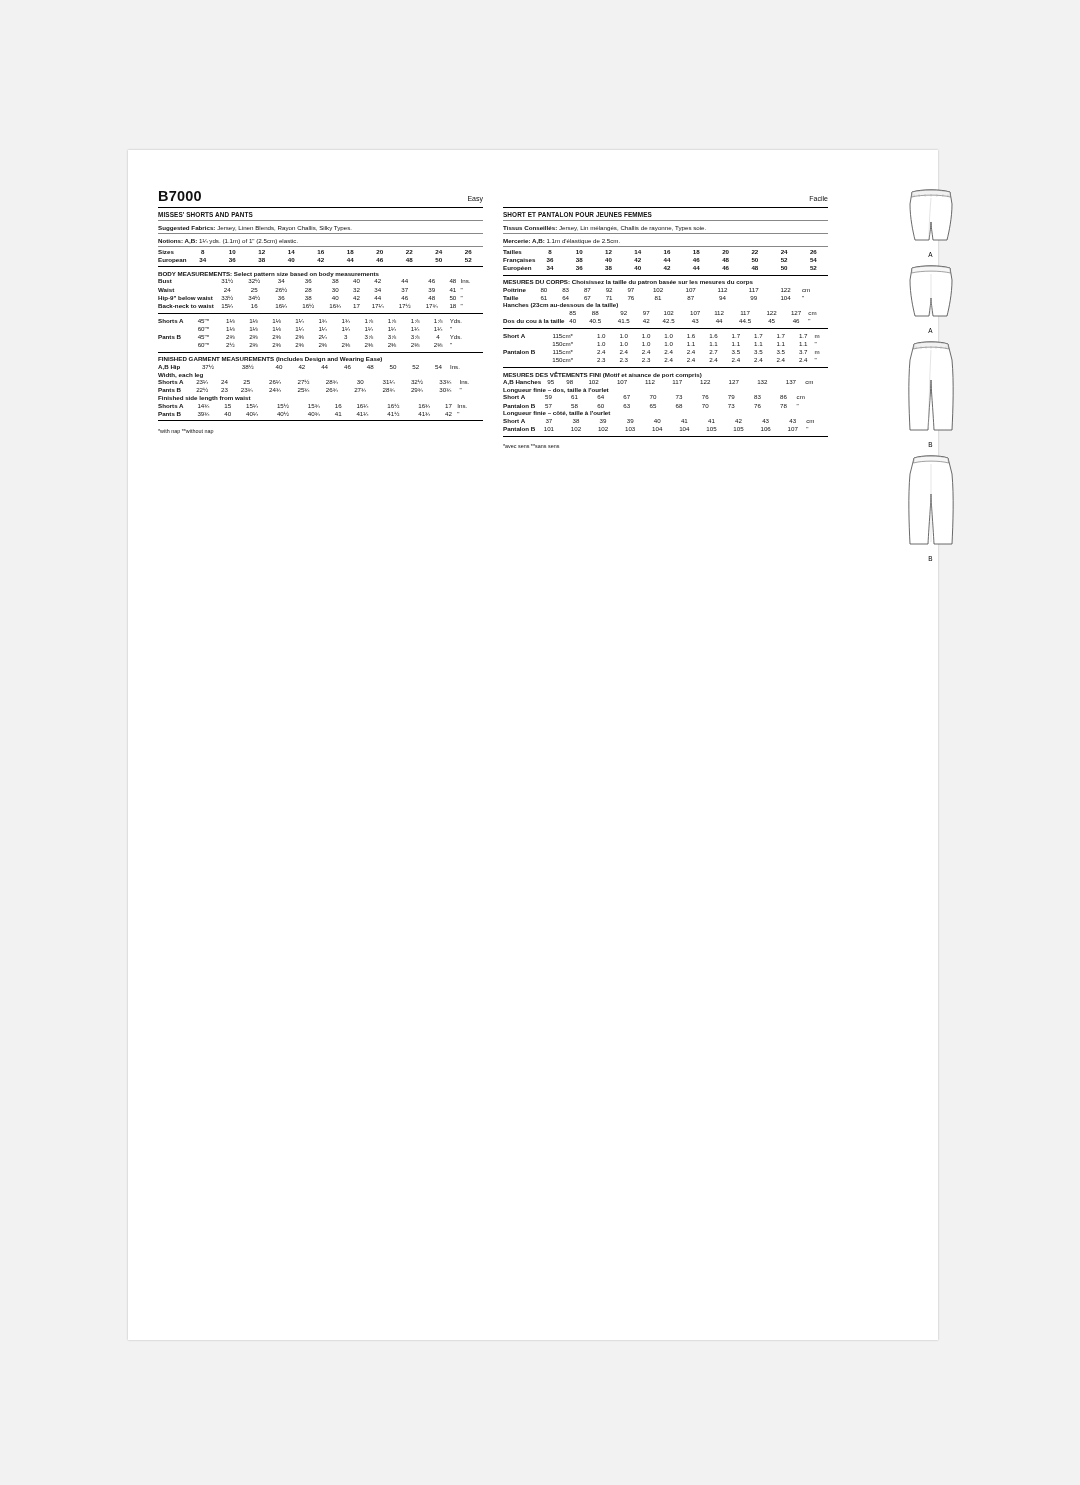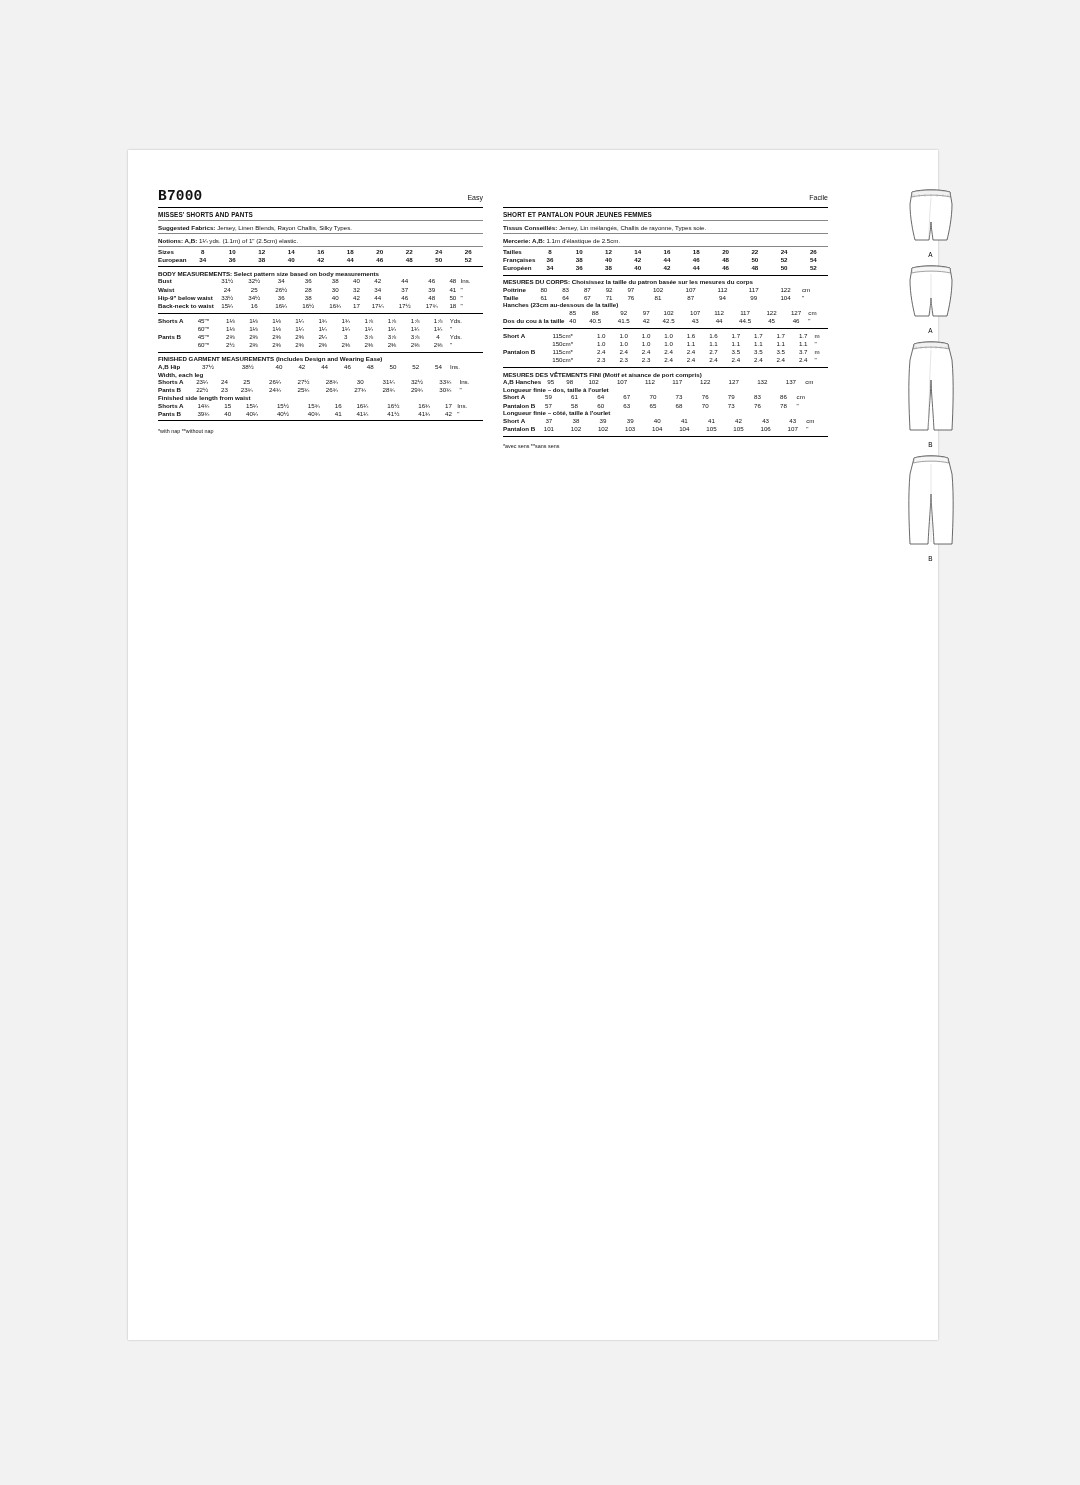--- a/index.html
+++ b/index.html
@@ -3,21 +3,21 @@
 <meta charset="utf-8">
 <style>
   html,body{margin:0;padding:0;background:#f2f2f2;}
   body{width:1080px;height:1485px;font-family:"Liberation Sans",sans-serif;}
   .page{position:absolute;left:128px;top:150px;width:810px;height:1190px;background:#ffffff;box-shadow:0 0 2px rgba(0,0,0,.25);}
   .inner{position:absolute;left:30px;top:38px;width:700px;}
   .col{position:absolute;top:0;width:325px;font-size:6.2px;color:#111;}
   .colL{left:0;}
   .colR{left:345px;}
   .hdrrow{display:flex;justify-content:space-between;align-items:baseline;}
-  .code{font-size:14.5px;font-weight:bold;letter-spacing:.2px;font-family:Liberation Mono, monospace;}
+  .code{font-size:14.5px;font-weight:bold;letter-spacing:.2px;}
   .ease{font-size:7px;}
   .rule{border-top:1px solid #000;margin-top:3px;}
   .rule-thin{border-top:.6px solid #888;}
   .band{padding:3px 0 2px 0;}
   .b{font-weight:bold;}
   .title{font-size:6.4px;font-weight:bold;letter-spacing:.1px;}
   table{border-collapse:collapse;width:100%;font-size:6.2px;}
   td{padding:1px 0;vertical-align:bottom;white-space:nowrap;}
   td.lbl{text-align:left;}
   td.num{text-align:center;}

